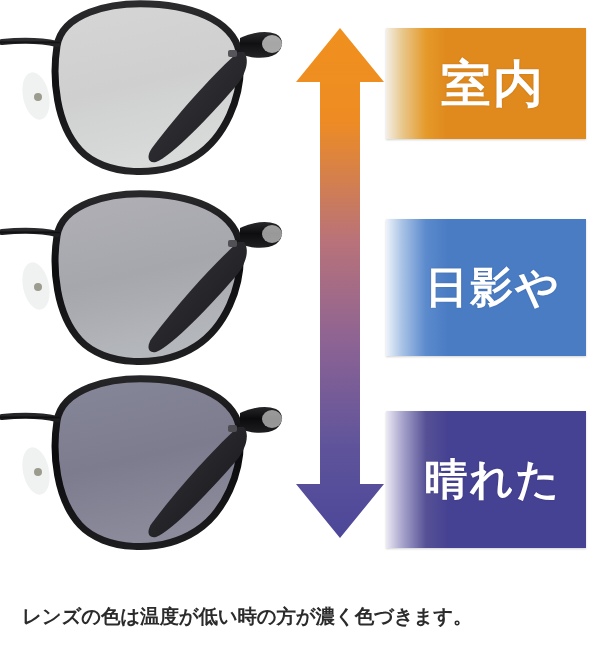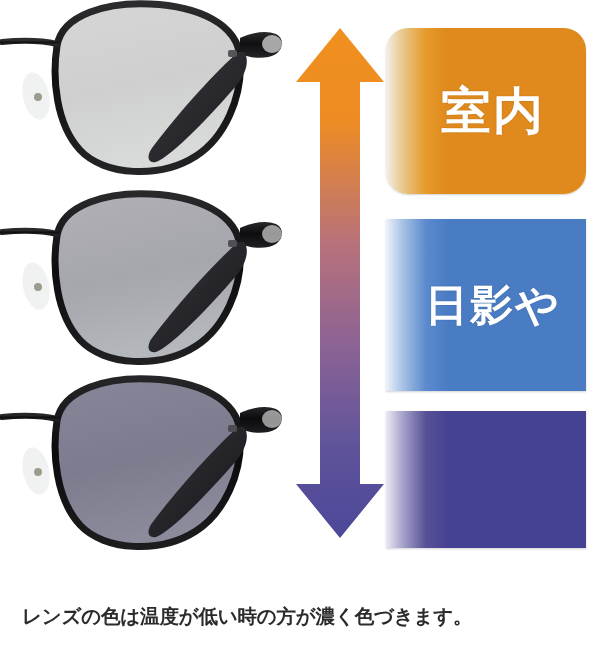--- a/index.html
+++ b/index.html
@@ -62,30 +62,29 @@
     line-height: 1.12;
     text-shadow: 0 0 2px rgba(0,0,0,0.18);
   }
   .label-box .label-text {
     display: block;
     padding-left: 14px;
   }
 
   .label-box.indoor {
     top: 28px;
-    height: 166px;
+    height: 111px;
     font-size: 50px;
     background: linear-gradient(to right,
         #f4efe6 0px, #e8c88e 16px, #e59a2a 40px, #e08a1e 60px, #e08a1e 100%);
     box-shadow: 0 1px 2px rgba(0,0,0,0.18);
-    border-radius: 22px;
   }
   .label-box.shade {
     top: 219px;
-    height: 172px;
+    height: 137px;
     font-size: 43px;
     background: linear-gradient(to right,
         #eef3fa 0px, #a9c3e6 16px, #5b8acd 40px, #4a7cc4 62px, #4a7cc4 100%);
     box-shadow: 0 1px 2px rgba(0,0,0,0.18);
   }
   .label-box.sunny {
     top: 411px;
     height: 137px;
     font-size: 43px;
     background: linear-gradient(to right,
@@ -236,21 +235,21 @@
 </div>
 
 <div class="label-box shade">
   <span class="label-text">
     <span>日影や</span><br>
   </span>
 </div>
 
 <div class="label-box sunny">
   <span class="label-text">
-    <br>
+    <span>晴れた</span><br>
   </span>
 </div>
 
 <div class="note">
   <span class="note-line">レンズの色は温度が低い時の方が濃く色づきます。</span>
   
   
   
 </div>
 

